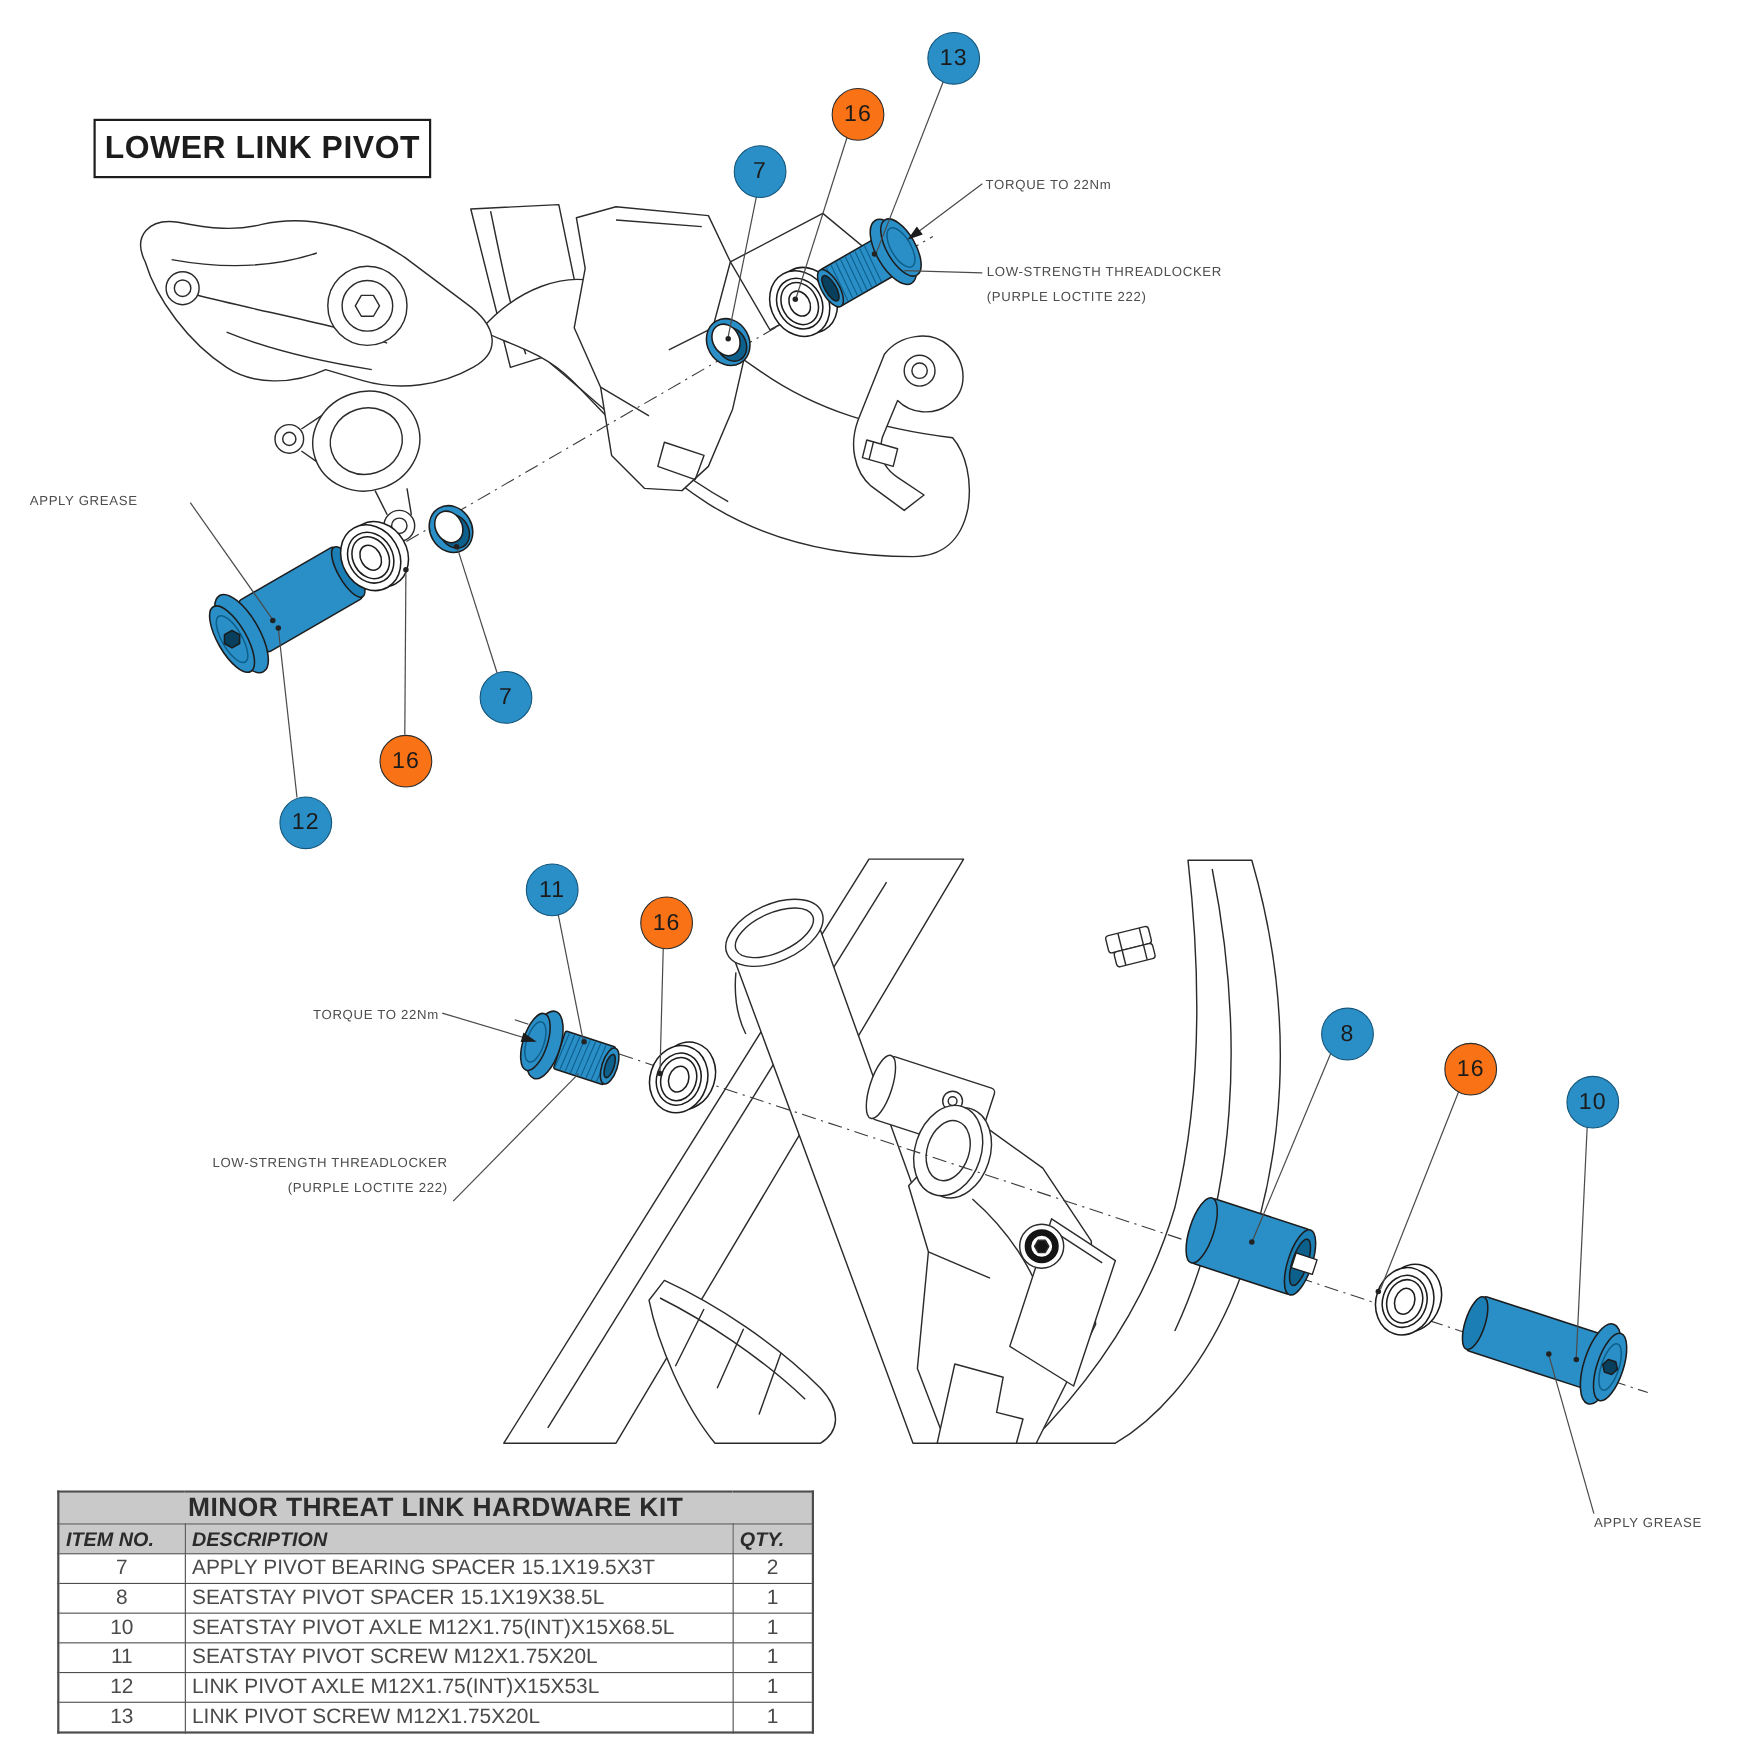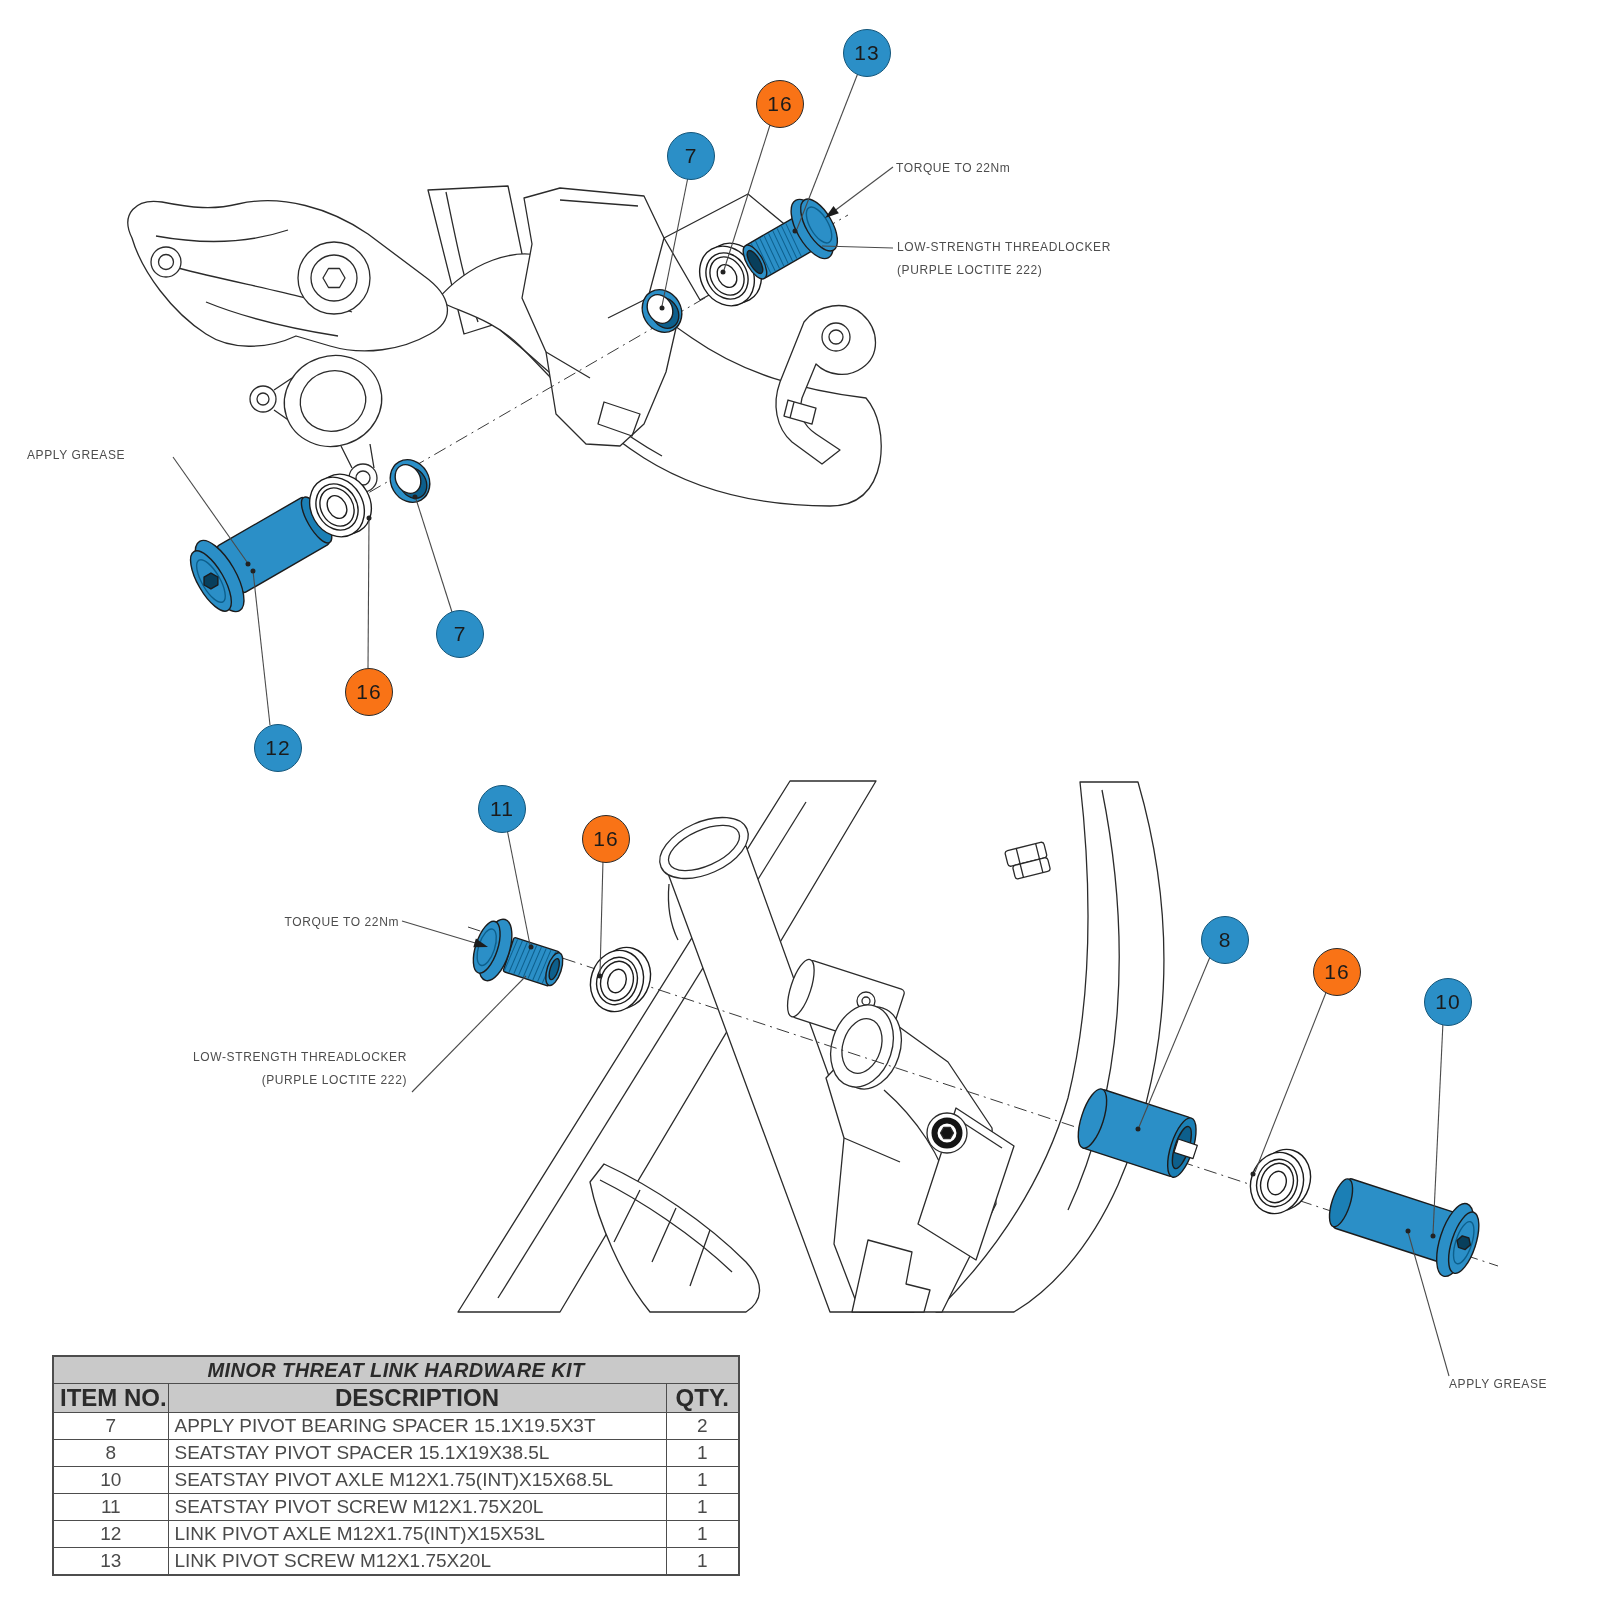--- a/index.html
+++ b/index.html
@@ -15,23 +15,23 @@
   .callout{position:absolute;width:46px;height:46px;border-radius:50%;
         display:flex;align-items:center;justify-content:center;
         font-size:21px;color:#1b1b1b;letter-spacing:1px;}
   .co-blue{background:#2B8FC7;border:1.5px solid #14567a;}
   .co-white{background:#f97316;border:1.5px solid #2b2b2b;}
   .hw-table{position:absolute;left:52px;top:1355px;border-collapse:collapse;
         table-layout:fixed;width:686px;font-size:19px;color:#4a4a4a;}
   .hw-table td,.hw-table th{border:1.5px solid #4d4d4d;height:26px;
         padding:0 6px;overflow:hidden;white-space:nowrap;}
   .hw-table .t-title{background:#c9c9c9;color:#2b2b2b;font-weight:700;
-        text-align:center;font-size:20px;letter-spacing:.4px;font-style:italic;}
+        text-align:center;font-size:24px;letter-spacing:.4px;}
   .hw-table .t-head{background:#c9c9c9;color:#2b2b2b;font-weight:700;
-        text-align:center;font-size:24px;}
+        font-size:18px;font-style:italic;}
   .hw-table .c-item,.hw-table .c-qty{text-align:center;}
   .hw-table{border:2.5px solid #4d4d4d;}
 </style>
 </head>
 <body>
 
 <div class="page">
 
 <svg width="1600" height="1600" viewBox="0 0 1600 1600">
 
@@ -267,20 +267,23 @@
           <circle cx="1138" cy="1129" r="2.5"></circle>
       <circle cx="1253" cy="1174" r="2.5"></circle>
           <circle cx="1433" cy="1236" r="2.5"></circle>
       <circle cx="1408" cy="1231" r="2.5"></circle>
     </g>
     <polygon points="825,218 833.5,206 838.9,213.2" fill="#1c1c1c" stroke="none"></polygon>
     <polygon points="488,947 473.3,947.2 475.9,938.6" fill="#1c1c1c" stroke="none"></polygon>
   </g>
 </svg>
 
+<div class="title-box" style="left:85px;top:108px;width:303px;height:50px;">
+  <span>LOWER LINK PIVOT</span>
+</div>
 
 <div class="ann" style="left:896px;top:157px;">TORQUE TO 22Nm</div>
 <div class="ann" style="left:897px;top:236px;">
   <div>LOW-STRENGTH THREADLOCKER</div>
   <div>(PURPLE LOCTITE 222)</div>
 </div>
 <div class="ann" style="left:27px;top:444px;">APPLY GREASE</div>
 
 <div class="ann right" style="left:187px;top:911px;width:212px;">TORQUE TO 22Nm</div>
 <div class="ann right" style="left:95px;top:1046px;width:312px;">

